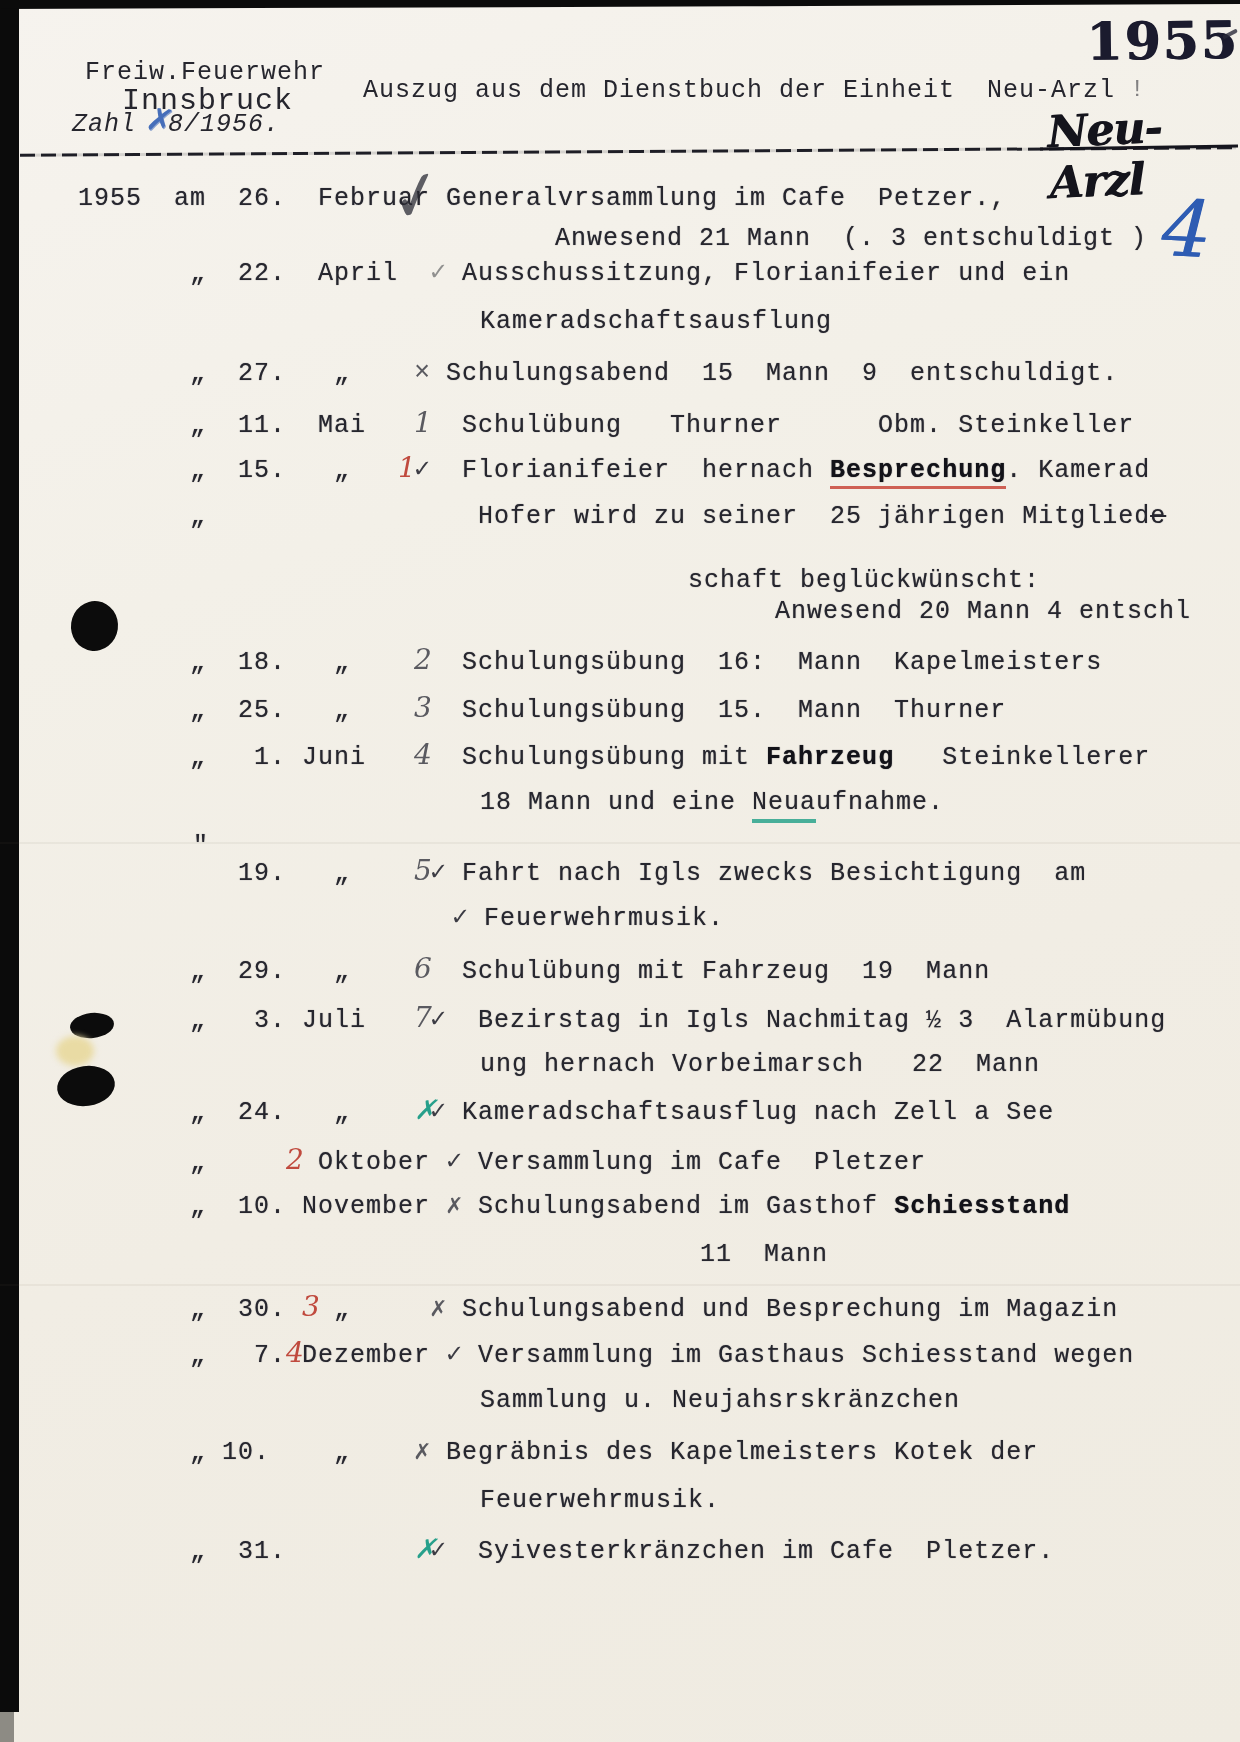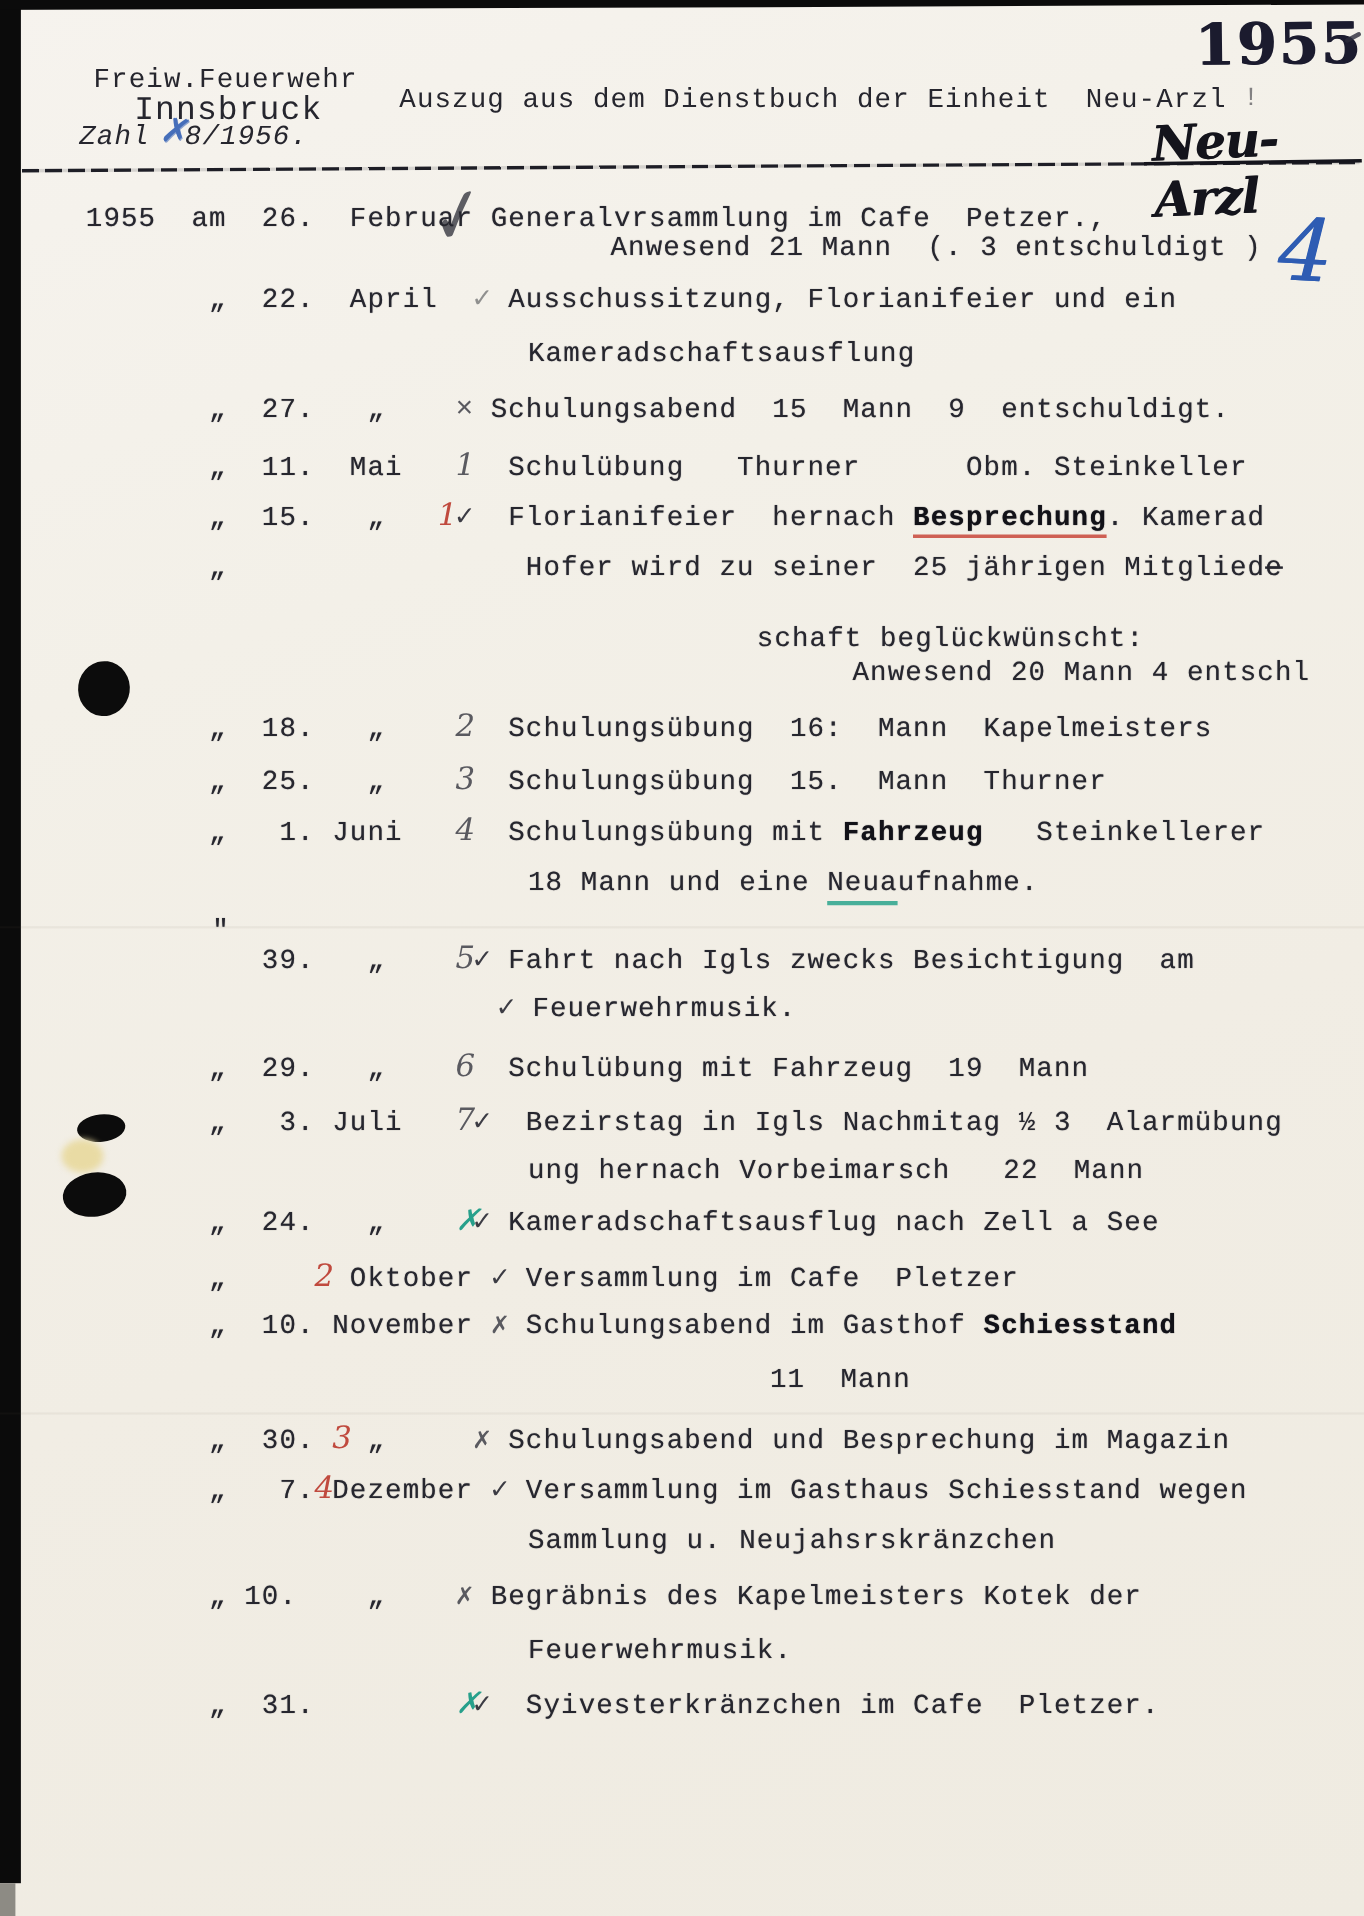--- a/index.html
+++ b/index.html
@@ -88,35 +88,35 @@
   <div class="big-check">✓</div>
   <div class="blue-four">4</div>
 
   <div class="hole hole1"></div>
   <div class="hole hole2"></div>
   <div class="smudge"></div>
   <div class="hole hole3"></div>
 
   <main>
     <div class="line" style="top:185px;left:78px;"><span class="seg-t">1955  am  26.  Februar Generalvrsammlung im Cafe  Petzer.,</span></div>
-    <div class="line" style="top:212px;left:555px;"><span class="seg-t">Anwesend 21 Mann  (. 3 entschuldigt )</span></div>
+    <div class="line" style="top:225px;left:555px;"><span class="seg-t">Anwesend 21 Mann  (. 3 entschuldigt )</span></div>
     <div class="line" style="top:258px;left:190px;"><span class="seg-t">„  22.  April  </span><span class="seg-pl">✓</span><span class="seg-t"> Ausschussitzung, Florianifeier und ein</span></div>
     <div class="line" style="top:308px;left:480px;"><span class="seg-t">Kameradschaftsausflung</span></div>
     <div class="line" style="top:358px;left:190px;"><span class="seg-t">„  27.   „    </span><span class="seg-p">×</span><span class="seg-t"> Schulungsabend  15  Mann  9  entschuldigt.</span></div>
     <div class="line" style="top:407px;left:190px;"><span class="seg-t">„  11.  Mai   </span><span class="seg-h">1</span><span class="seg-t">  Schulübung   Thurner      Obm. Steinkeller</span></div>
     <div class="line" style="top:452px;left:190px;"><span class="seg-t">„  15.   „   </span><span class="seg-r">1</span><span class="seg-pd">✓</span><span class="seg-t">  Florianifeier  hernach </span><span class="seg-b seg-ru">Besprechung</span><span class="seg-t">. Kamerad</span></div>
     <div class="line" style="top:503px;left:190px;"><span class="seg-t">„                 Hofer wird zu seiner  25 jährigen Mitglied</span><span class="seg-strike">e</span></div>
     <div class="line" style="top:567px;left:688px;"><span class="seg-t">schaft beglückwünscht:</span></div>
     <div class="line" style="top:598px;left:775px;"><span class="seg-t">Anwesend 20 Mann 4 entschl</span></div>
     <div class="line" style="top:644px;left:190px;"><span class="seg-t">„  18.   „    </span><span class="seg-h">2</span><span class="seg-t">  Schulungsübung  16:  Mann  Kapelmeisters</span></div>
     <div class="line" style="top:692px;left:190px;"><span class="seg-t">„  25.   „    </span><span class="seg-h">3</span><span class="seg-t">  Schulungsübung  15.  Mann  Thurner</span></div>
     <div class="line" style="top:739px;left:190px;"><span class="seg-t">„   1. Juni   </span><span class="seg-h">4</span><span class="seg-t">  Schulungsübung mit </span><span class="seg-b">Fahrzeug</span><span class="seg-t">   Steinkellerer</span></div>
     <div class="line" style="top:789px;left:480px;"><span class="seg-t">18 Mann und eine </span><span class="seg-tu">Neua</span><span class="seg-t">ufnahme.</span></div>
     <div class="line" style="top:833px;left:193px;"><span class="seg-t">"</span></div>
-    <div class="line" style="top:855px;left:190px;"><span class="seg-t">   39.   „    </span><span class="seg-h">5</span><span class="seg-pd">✓</span><span class="seg-t"> Fahrt nach Igls zwecks Besichtigung  am</span></div>
+    <div class="line" style="top:855px;left:190px;"><span class="seg-t">   19.   „    </span><span class="seg-h">5</span><span class="seg-pd">✓</span><span class="seg-t"> Fahrt nach Igls zwecks Besichtigung  am</span></div>
     <div class="line" style="top:903px;left:452px;"><span class="seg-pd">✓</span><span class="seg-t"> Feuerwehrmusik.</span></div>
     <div class="line" style="top:953px;left:190px;"><span class="seg-t">„  29.   „    </span><span class="seg-h">6</span><span class="seg-t">  Schulübung mit Fahrzeug  19  Mann</span></div>
     <div class="line" style="top:1002px;left:190px;"><span class="seg-t">„   3. Juli   </span><span class="seg-h">7</span><span class="seg-pd">✓</span><span class="seg-t">  Bezirstag in Igls Nachmitag ½ 3  Alarmübung</span></div>
     <div class="line" style="top:1051px;left:480px;"><span class="seg-t">ung hernach Vorbeimarsch   22  Mann</span></div>
     <div class="line" style="top:1097px;left:190px;"><span class="seg-t">„  24.   „    </span><span class="seg-teal">✗</span><span class="seg-pd">✓</span><span class="seg-t"> Kameradschaftsausflug nach Zell a See</span></div>
     <div class="line" style="top:1144px;left:190px;"><span class="seg-t">„     </span><span class="seg-r">2</span><span class="seg-t"> Oktober </span><span class="seg-pd">✓</span><span class="seg-t"> Versammlung im Cafe  Pletzer</span></div>
     <div class="line" style="top:1191px;left:190px;"><span class="seg-t">„  10. November </span><span class="seg-p">✗</span><span class="seg-t"> Schulungsabend im Gasthof </span><span class="seg-b">Schiesstand</span></div>
     <div class="line" style="top:1241px;left:700px;"><span class="seg-t">11  Mann</span></div>
     <div class="line" style="top:1291px;left:190px;"><span class="seg-t">„  30. </span><span class="seg-r">3</span><span class="seg-t"> „     </span><span class="seg-p">✗</span><span class="seg-t"> Schulungsabend und Besprechung im Magazin</span></div>
     <div class="line" style="top:1337px;left:190px;"><span class="seg-t">„   7.</span><span class="seg-r">4</span><span class="seg-t">Dezember </span><span class="seg-pd">✓</span><span class="seg-t"> Versammlung im Gasthaus Schiesstand wegen</span></div>

